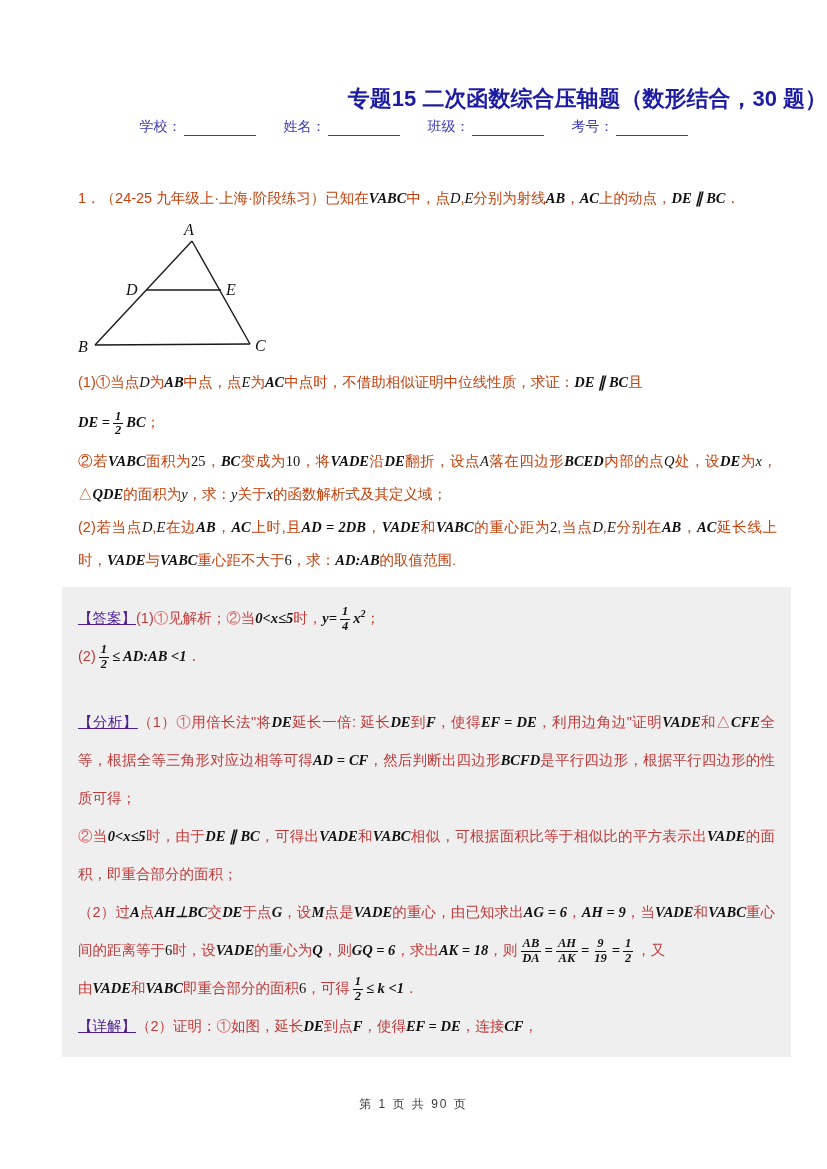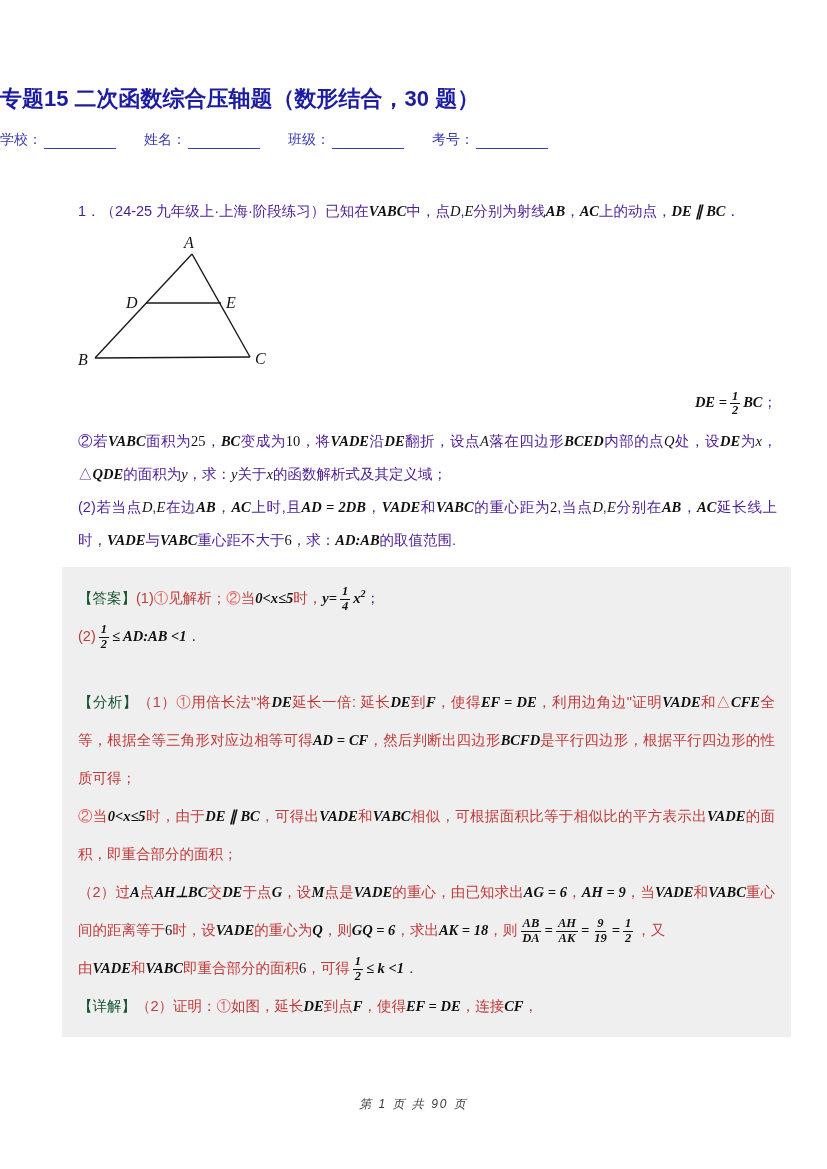--- a/index.html
+++ b/index.html
@@ -1,49 +1,49 @@
 <!DOCTYPE html>
 <html><head>
 <meta charset="utf-8">
 <style>
   html,body{margin:0;padding:0;background:#ffffff;}
   .doc{position:relative;width:827px;height:1169px;background:#ffffff;overflow:hidden;
        font-family:"Liberation Sans",sans-serif;color:#1f1f1f;}
-  .title{padding-top:84px;text-align:left;font-size:22px;font-weight:bold;color:#1c1ca3;
+  .title{padding-top:84px;text-align:right;font-size:22px;font-weight:bold;color:#1c1ca3;
          font-family:"Liberation Sans",sans-serif;}
-  .fields{margin-top:17px;display:flex;justify-content:flex-start;gap:28px;
+  .fields{margin-top:4px;display:flex;justify-content:center;gap:28px;
           color:#3a3ab5;font-size:14px;}
   .field{display:flex;align-items:flex-end;}
   .blank{display:inline-block;width:72px;border-bottom:1px solid #3a3ab5;height:15px;margin-left:2px;}
   .content{margin:46px 50px 0 78px;font-size:14.5px;}
   .p{line-height:33px;}
   .p.just{text-align:justify;}
-  .fr-line{line-height:46px;text-align:right;}
+  .fr-line{line-height:46px;}
   .figure-wrap{margin:4px 0 2px -4px;}
   
-  .run-t{color:#4c1d95;}
+  .run-t{color:#c2410c;}
   .run-m{font-family:"Liberation Serif",serif;font-style:italic;font-weight:bold;color:#111;}
   .run-i{font-family:"Liberation Serif",serif;font-style:italic;color:#111;}
   .run-n{font-family:"Liberation Serif",serif;color:#111;}
   .run-r{color:#c03a3a;}
-  .run-rl{color:#14532d;}
+  .run-rl{color:#4c1d95;text-decoration:underline;}
   .run-rc{color:#e06060;}
   .run-sup{font-family:"Liberation Serif",serif;font-style:italic;font-weight:bold;
            font-size:0.7em;vertical-align:super;color:#111;}
   .frac{display:inline-flex;flex-direction:column;align-items:center;vertical-align:middle;
         line-height:1.05;font-size:12.5px;font-family:"Liberation Serif",serif;
         font-weight:bold;font-style:italic;color:#111;margin:0 3px;}
   .frac .num{border-bottom:1.2px solid #111;padding:0 2px;}
   .frac .den{padding:0 2px;}
   
   .answer-section{margin:10px -14px 0 -16px;background:#efefef;padding:8px 16px 12px 16px;}
   .answer-section .p{line-height:38px;}
   .gap{height:28px;}
   .footer{position:absolute;top:1096px;left:0;width:100%;text-align:center;
-          font-size:12px;color:#3a3a3a;letter-spacing:2px;font-style:italic;}
+          font-size:12px;color:#3a3a3a;letter-spacing:2px;}
   svg text{font-family:"Liberation Serif",serif;font-style:italic;font-size:16px;fill:#111;}
 </style>
 </head>
 <body>
 
 <div class="doc">
 
   <div class="title">专题15 二次函数综合压轴题（数形结合，30 题）</div>
 
   <div class="fields">
@@ -76,20 +76,21 @@
         <line x1="21" y1="126" x2="176" y2="125" stroke="#1a1a1a" stroke-width="1.4"></line>
         <line x1="72" y1="71" x2="147" y2="71" stroke="#1a1a1a" stroke-width="1.4"></line>
         <text x="110" y="16">A</text>
         <text x="4" y="133">B</text>
         <text x="181" y="132">C</text>
         <text x="52" y="76">D</text>
         <text x="152" y="76">E</text>
       </svg>
     </div>
 
+    <div class="p"><span class="run-t">(1)①当点</span><span class="run-i">D</span><span class="run-t">为</span><span class="run-m">AB</span><span class="run-t">中点，点</span><span class="run-i">E</span><span class="run-t">为</span><span class="run-m">AC</span><span class="run-t">中点时，不借助相似证明中位线性质，求证：</span><span class="run-m">DE ∥ BC</span><span class="run-t">且</span></div>
     <div class="p fr-line"><span class="run-m">DE =</span><span class="frac">
           <span class="num">1</span>
           <span class="den">2</span>
         </span><span class="run-m">BC</span><span class="run-t">；</span></div>
     <div class="p just"><span class="run-t">②若</span><span class="run-m">VABC</span><span class="run-t">面积为</span><span class="run-n">25</span><span class="run-t">，</span><span class="run-m">BC</span><span class="run-t">变成为</span><span class="run-n">10</span><span class="run-t">，将</span><span class="run-m">VADE</span><span class="run-t">沿</span><span class="run-m">DE</span><span class="run-t">翻折，设点</span><span class="run-i">A</span><span class="run-t">落在四边形</span><span class="run-m">BCED</span><span class="run-t">内部的点</span><span class="run-i">Q</span><span class="run-t">处，设</span><span class="run-m">DE</span><span class="run-t">为</span><span class="run-i">x</span><span class="run-t">，△</span><span class="run-m">QDE</span><span class="run-t">的面积为</span><span class="run-i">y</span><span class="run-t">，求：</span><span class="run-i">y</span><span class="run-t">关于</span><span class="run-i">x</span><span class="run-t">的函数解析式及其定义域；</span></div>
     <div class="p just"><span class="run-t">(2)若当点</span><span class="run-i">D</span><span class="run-t">,</span><span class="run-i">E</span><span class="run-t">在边</span><span class="run-m">AB</span><span class="run-t">，</span><span class="run-m">AC</span><span class="run-t">上时,且</span><span class="run-m">AD = 2DB</span><span class="run-t">，</span><span class="run-m">VADE</span><span class="run-t">和</span><span class="run-m">VABC</span><span class="run-t">的重心距为</span><span class="run-n">2</span><span class="run-t">,当点</span><span class="run-i">D</span><span class="run-t">,</span><span class="run-i">E</span><span class="run-t">分别在</span><span class="run-m">AB</span><span class="run-t">，</span><span class="run-m">AC</span><span class="run-t">延长线上时，</span><span class="run-m">VADE</span><span class="run-t">与</span><span class="run-m">VABC</span><span class="run-t">重心距不大于</span><span class="run-n">6</span><span class="run-t">，求：</span><span class="run-m">AD:AB</span><span class="run-t">的取值范围.</span></div>
 
     <div class="answer-section">
       <div class="p"><span class="run-rl">【答案】</span><span class="run-r">(1)</span><span class="run-rc">①</span><span class="run-r">见解析；</span><span class="run-rc">②</span><span class="run-r">当</span><span class="run-m">0&lt;x≤5</span><span class="run-r">时，</span><span class="run-m">y=</span><span class="frac">
             <span class="num">1</span>

